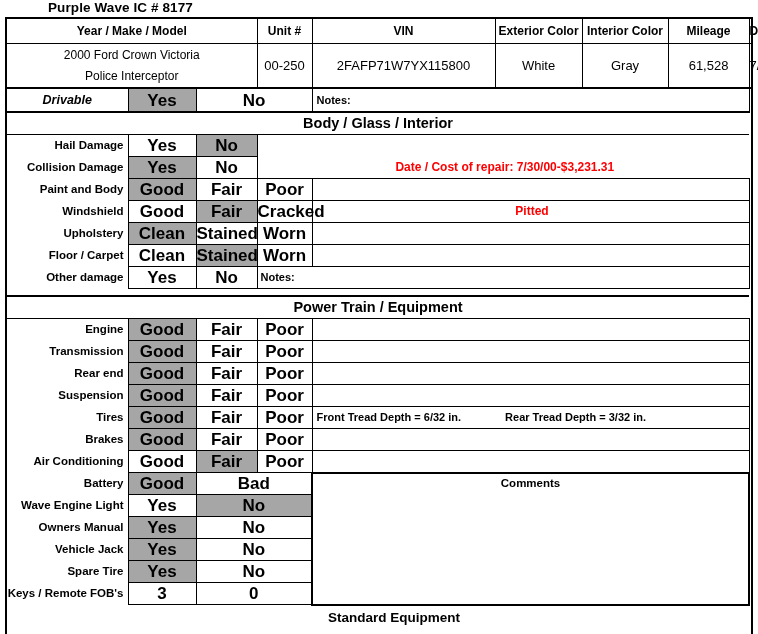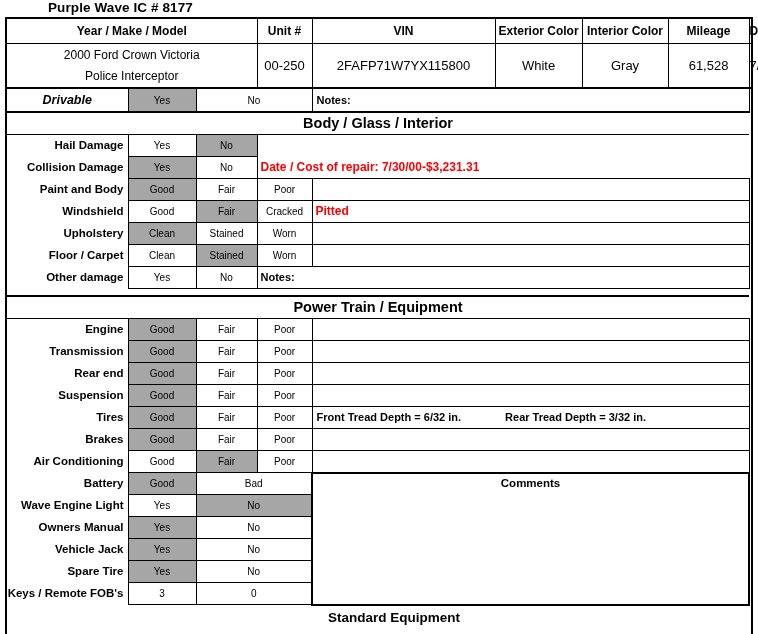--- a/index.html
+++ b/index.html
@@ -89,27 +89,27 @@
     text-align: right;
     padding-right: 4px;
     font-size: 11.5px;
     font-weight: bold;
     border: none;
     height: 21px;
     white-space: nowrap;
   }
   .opt {
     height: 21px;
-    font-size: 10px;
-    font-weight: normal;
+    font-size: 17px;
+    font-weight: bold;
     margin-left: 28px;
   }
   .note-red {
     color: #ff0000;
-    text-align: left;
+    text-align: center;
     padding-left: 3px;
     font-size: 12px;
     font-weight: bold;
     white-space: nowrap;
   }
   .note-plain {
     text-align: left;
     padding-left: 3px;
     font-size: 11px;
     font-weight: bold;

